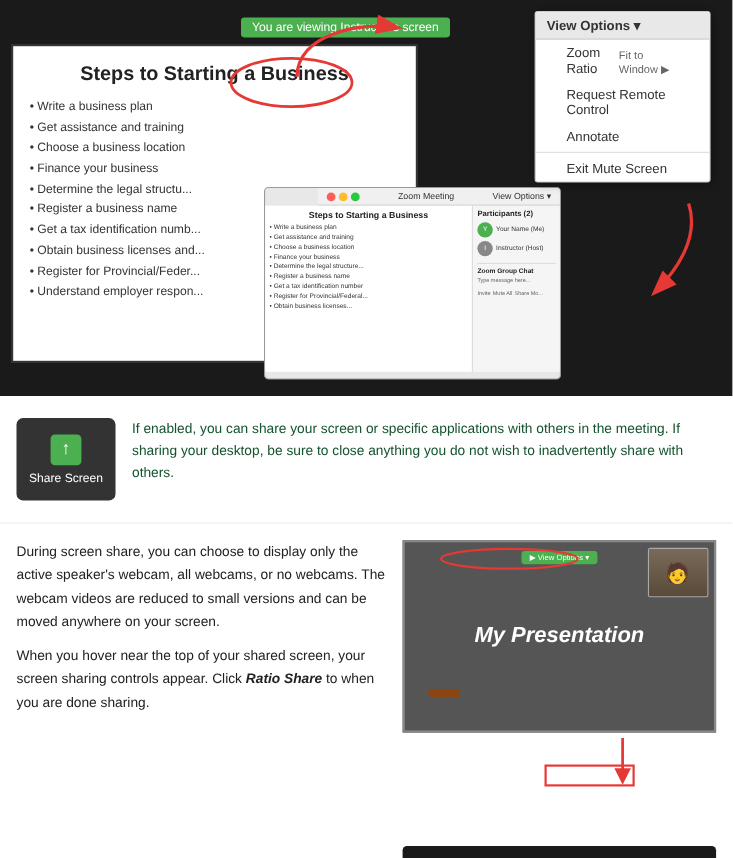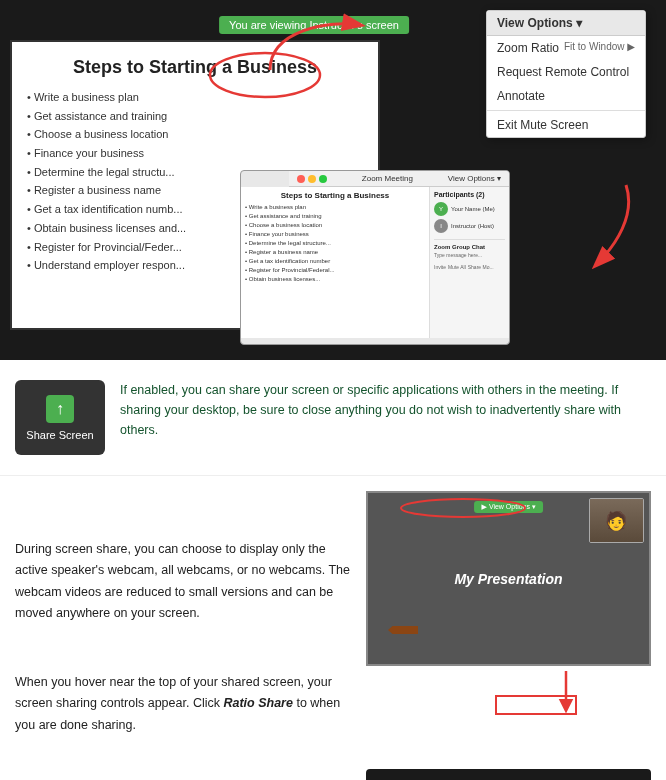--- a/index.html
+++ b/index.html
@@ -53,26 +53,26 @@
       font-size: 12px;
       font-weight: bold;
       color: #333;
       border-bottom: 1px solid #ccc;
       display: flex;
       align-items: center;
       justify-content: space-between;
     }
 
     .view-options-item {
-      padding: 5px 10px;
+      padding: 5px 28px;
       font-size: 12px;
       color: #333;
       cursor: pointer;
       display: flex;
-      align-items: flex-start;
+      align-items: flex-end;
       justify-content: space-between;
     }
 
     .view-options-item .arrow { font-size: 10px; color: #666; }
 
     .divider-line {
       border-top: 1px solid #ddd;
       margin: 2px 0;
     }
 
@@ -253,21 +253,21 @@
       gap: 15px;
     }
 
     .bottom-left {
       flex: 1;
       font-size: 12.5px;
       line-height: 1.7;
       color: #222;
     }
 
-    .bottom-left p { margin-bottom: 10px; margin-top: 48px; }
+    .bottom-left p { margin-bottom: 10px; }
 
     .stop-share-text { font-style: italic; font-weight: bold; }
 
     .bottom-right {
       width: 285px;
       flex-shrink: 0;
       position: relative;
     }
 
     .screen-share-preview {
@@ -290,21 +290,21 @@
       padding: 2px 8px;
       border-radius: 3px;
       white-space: nowrap;
     }
 
     .preview-content {
       display: flex;
       align-items: center;
       justify-content: center;
       height: 100%;
-      font-size: 14px;
+      font-size: 20px;
       font-weight: bold;
       color: #fff;
       font-style: italic;
     }
 
     .preview-webcam {
       position: absolute;
       top: 5px;
       right: 5px;
       width: 55px;

